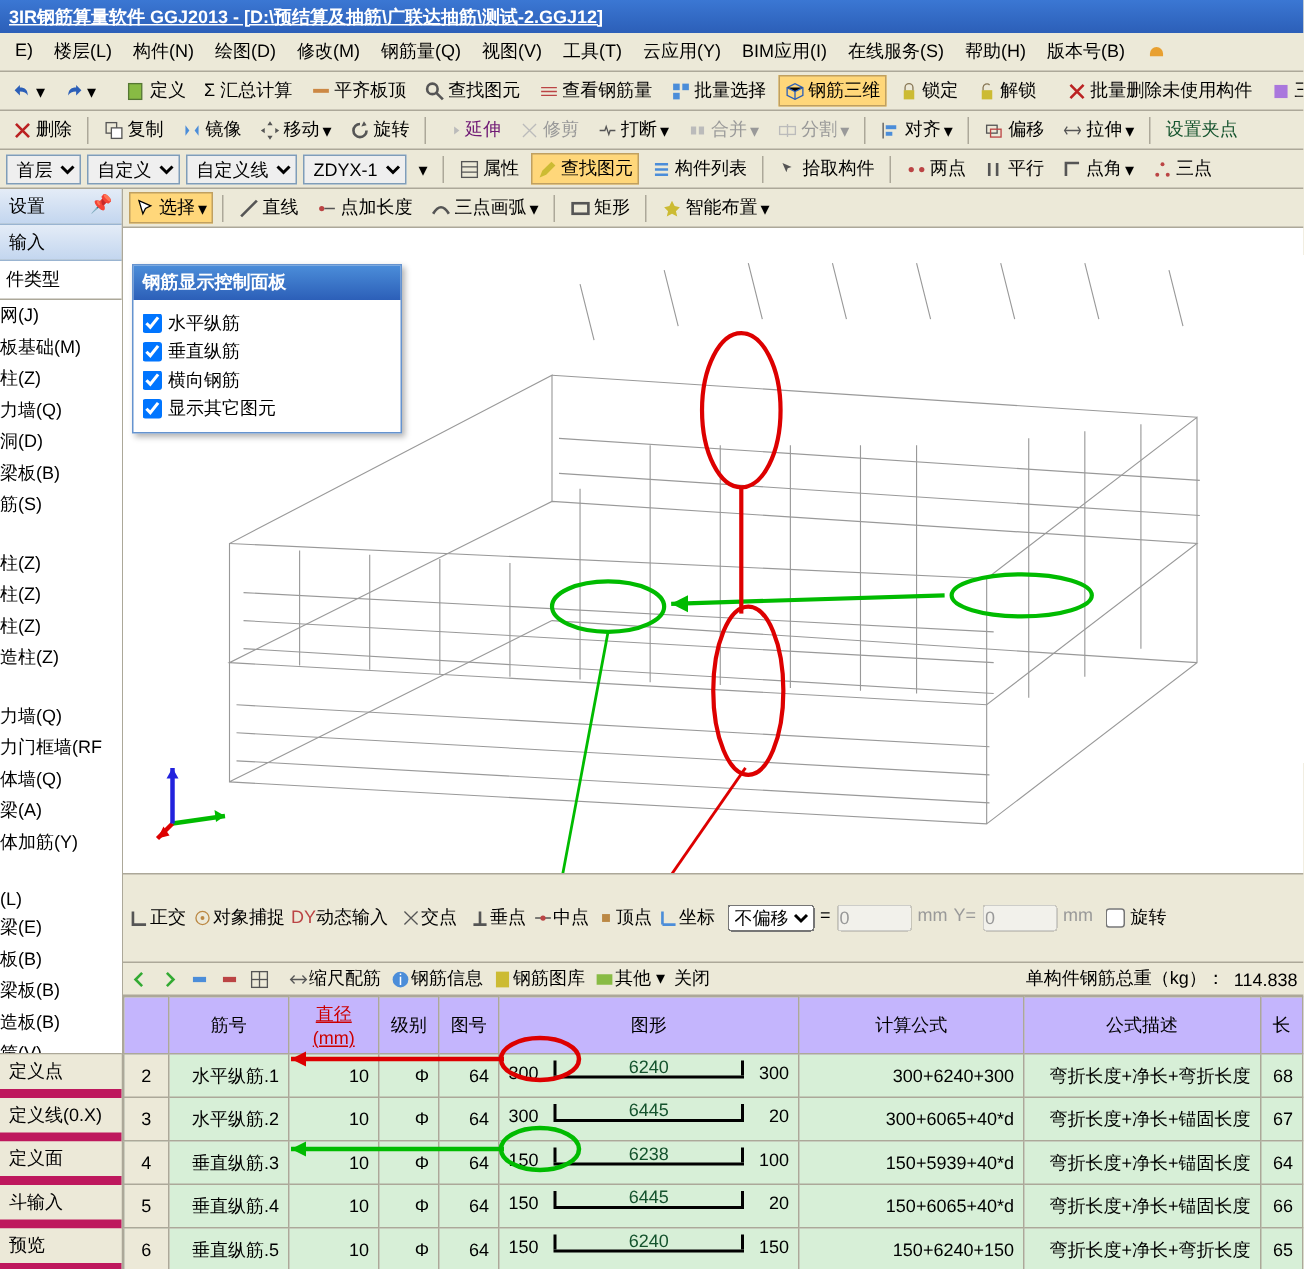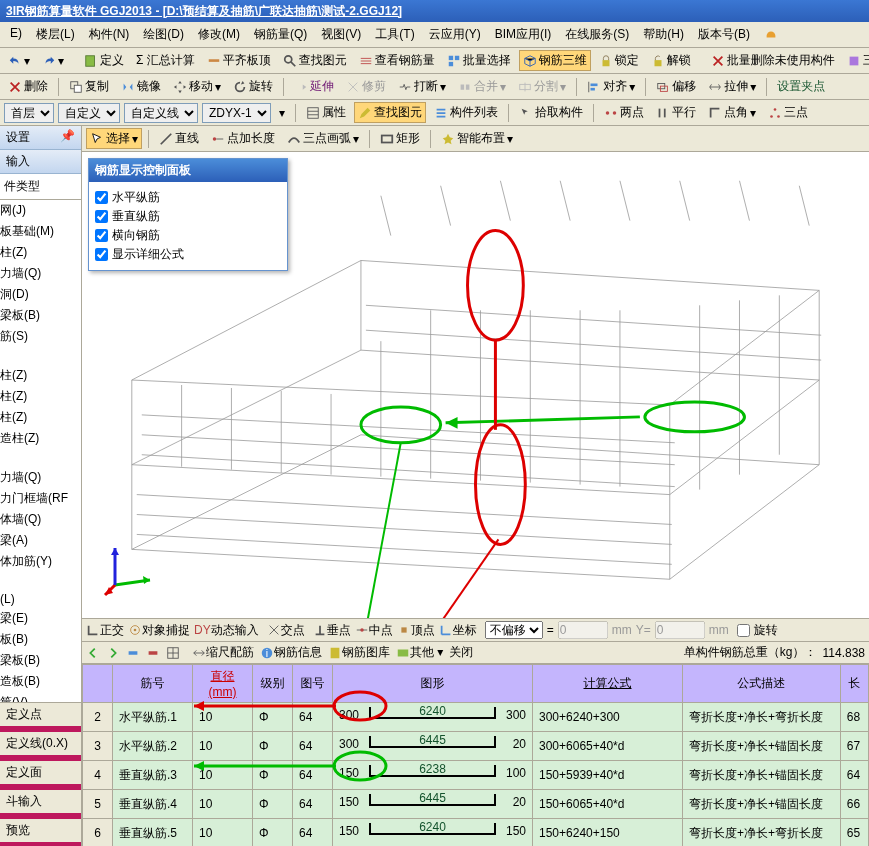--- a/index.html
+++ b/index.html
@@ -15,30 +15,30 @@
 .icon { display: inline-block; width: 14px; height: 14px; vertical-align: middle; }
 .main { display: flex; height: calc(100% - 22px - 24px - 26px - 26px - 26px); }
 .sidebar { width: 82px; background: #ece9d8; border-right: 1px solid #aca899; display: flex; flex-direction: column; }
 .side-panel-title { background: linear-gradient(#e4ecf7, #c3d6ef); padding: 3px 6px; border-bottom: 1px solid #99b4d1; display: flex; justify-content: space-between; }
 .side-list { flex: 1; background: #fff; overflow-y: auto; }
 .side-list div { padding: 2px 0; cursor: default; white-space: nowrap; }
 .side-bottom { border-top: 1px solid #aca899; }
 .side-bottom div { padding: 3px 6px; background: #ece9d8; border-bottom: 6px solid #be185d; cursor: pointer; }
 .viewport-area { flex: 1; display: flex; flex-direction: column; position: relative; }
 .viewport { flex: 1; background: #fff; position: relative; overflow: hidden; }
-.control-panel { position: absolute; top: 6px; left: 6px; width: 200px; background: #fff; border: 1px solid #6593cf; box-shadow: 2px 2px 4px rgba(0,0,0,0.3); z-index: 10; }
+.control-panel { position: absolute; top: 24px; left: 6px; width: 180px; background: #fff; border: 1px solid #6593cf; box-shadow: 2px 2px 4px rgba(0,0,0,0.3); z-index: 10; }
 .control-panel-title { background: linear-gradient(#4b8dd9, #2c5fb8); color: #fff; padding: 3px 6px; font-weight: bold; }
 .control-panel-body { padding: 6px; }
 .control-panel-body label { display: block; padding: 1px 0; }
 .control-panel-body input[type=checkbox] { margin-right: 4px; vertical-align: middle; }
-.bottom-toolbar { background: #ece9d8; padding: 2px 4px; display: flex; gap: 4px; align-items: center; border-top: 1px solid #aca899; border-bottom: 1px solid #aca899; flex-wrap: nowrap; overflow: hidden; white-space: nowrap; }
+.bottom-toolbar { background: #ece9d8; padding: 20px 4px; display: flex; gap: 4px; border-top: 1px solid #aca899; border-bottom: 1px solid #aca899; flex-wrap: nowrap; overflow: hidden; white-space: nowrap; }
 .table-toolbar { background: #ece9d8; padding: 2px 4px; display: flex; gap: 6px; align-items: center; border-bottom: 1px solid #aca899; justify-content: space-between; }
 .table-wrap { background: #fff; }
 table.data { border-collapse: collapse; width: 100%; }
-table.data th, table.data td { border: 1px solid #aca899; padding: 3px 6px; text-align: left; height: 28px; }
+table.data th, table.data td { border: 1px solid #aca899; padding: 3px 6px; text-align: right; height: 28px; }
 table.data th { background: #c4b5fd; font-weight: normal; text-align: center; }
 table.data th.hl { color: #c00; text-decoration: underline; }
 table.data tbody tr { background: #d7efd7; }
 table.data td.rownum { background: #ece9d8; text-align: center; width: 30px; }
 .shape-cell { position: relative; height: 22px; }
 .shape-line { position: absolute; top: 50%; left: 30px; right: 30px; height: 2px; background: #000; }
 .shape-hook-l, .shape-hook-r { position: absolute; width: 2px; height: 10px; background: #000; top: calc(50% - 10px); }
 .shape-hook-l { left: 30px; } .shape-hook-r { right: 30px; }
 .shape-val-l { position: absolute; left: 0; top: 2px; } 
 .shape-val-r { position: absolute; right: 0; top: 2px; }
@@ -368,21 +368,21 @@
           </svg><span>智能布置</span> ▾</span>
     </div>
 
     <div class="viewport">
       <div class="control-panel">
         <div class="control-panel-title">钢筋显示控制面板</div>
         <div class="control-panel-body" id="panel-items">
             <label><input type="checkbox" checked="" style="">水平纵筋</label>
             <label><input type="checkbox" checked="" style="">垂直纵筋</label>
             <label><input type="checkbox" checked="" style="">横向钢筋</label>
-            <label><input type="checkbox" checked="" style="">显示详细公式</label>
+            <label><input type="checkbox" checked="" style="">显示其它图元</label>
           </div>
       </div>
 
       <svg class="wire" viewBox="0 0 790 460">
         <g stroke="#999" stroke-width="0.8" fill="none">
           <path d="M50 310 L590 340 L740 225 L280 195 Z"></path>
           <path d="M50 310 L50 225 L280 105 L280 195"></path>
           <path d="M590 340 L590 250 L740 135 L740 225"></path>
           <path d="M50 225 L590 250 M280 105 L740 135"></path>
           <path d="M50 310 L50 395 L590 425 L590 340 M50 395 L280 280 M590 425 L740 310 L740 225 M280 280 L740 310"></path>
@@ -496,21 +496,21 @@
     <div class="table-wrap" style="position:relative">
       <table class="data">
         <thead>
             <tr id="thead-row">
               <th style="width: 30px;"></th>
               <th style="width: 80px;">筋号</th>
               <th class="hl" style="width: 60px;">直径(mm)</th>
               <th style="width: 40px;">级别</th>
               <th style="width: 40px;">图号</th>
               <th style="width: 200px;">图形</th>
-              <th style="width: 150px; text-decoration: underline;">计算公式</th>
+              <th style="width: 150px;">计算公式</th>
               <th>公式描述</th>
               <th>长</th>
             </tr>
           </thead>
         <tbody id="tbody">
             <tr>
               <td class="rownum">2</td>
               <td>水平纵筋.1</td>
               <td>10</td>
               <td>Φ</td>

